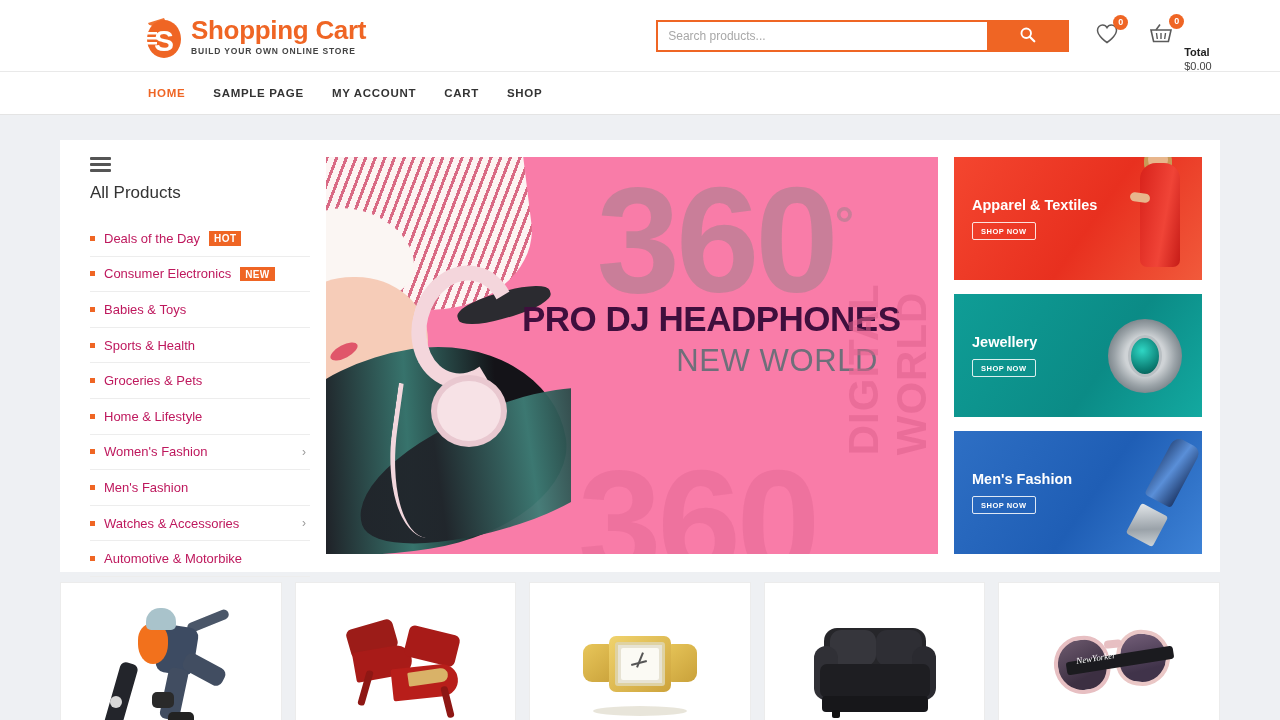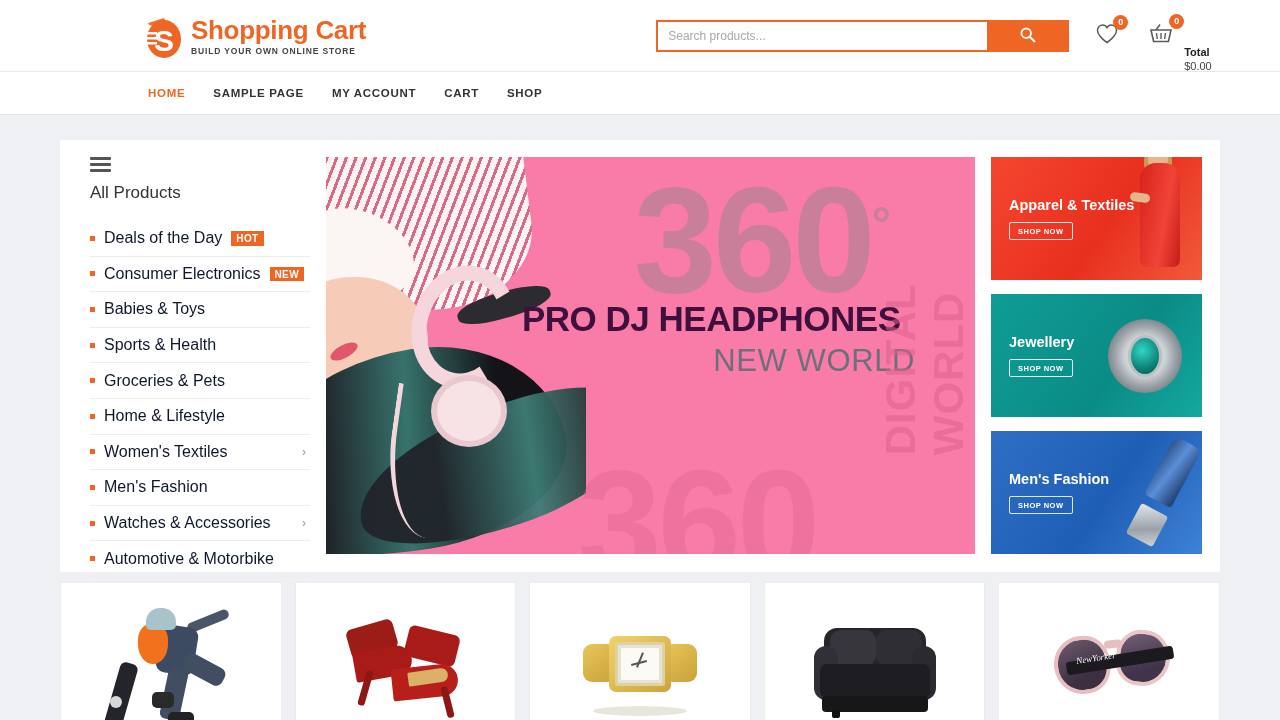--- a/index.html
+++ b/index.html
@@ -85,21 +85,21 @@
   .hamburger { display: flex; flex-direction: column; gap: 3px; }
   .hamburger span { display: block; width: 21px; height: 3px; background: #555; border-radius: 1px; }
   .sidebar-title { font-size: 17px; color: #333; }
   .cat-list { list-style: none; }
   .cat-item {
     display: flex; align-items: center;
     height: 35.6px; border-bottom: 1px solid #ededed;
     cursor: pointer; position: relative;
   }
   .cat-bullet { width: 5px; height: 5px; background: #ef6524; flex: none; margin-right: 9px; }
-  .cat-label { font-size: 16px; color: #0f172a; }
+  .cat-label { font-size: 13px; color: #be185d; }
   .tag {
     margin-left: 9px; font-size: 10px; font-weight: bold; color: #fff;
     background: #ef6524; padding: 2px 5px 1.5px 5px; letter-spacing: 0.4px;
   }
   .chev { margin-left: auto; color: #9a9a9a; font-size: 12px; padding-right: 4px; }
 
   
   .hero {
     flex: 1; position: relative; overflow: hidden;
     background: #f97ca8;
@@ -182,21 +182,21 @@
   }
   .vertical-text {
     position: absolute; right: 2px; top: 50%;
     transform: translateY(-50%) rotate(180deg);
     writing-mode: vertical-rl;
     font-size: 42px; font-weight: bold;
     color: rgba(222,96,140,0.55); letter-spacing: 1px;
   }
 
   
-  .promos { width: 211px; flex: none; display: flex; flex-direction: column; gap: 14px; }
+  .promos { width: 248px; flex: none; display: flex; flex-direction: column; gap: 14px; }
   .promo {
     flex: 1; position: relative; overflow: hidden;
     display: flex; flex-direction: column; justify-content: center;
     padding-left: 18px; cursor: pointer;
   }
   .promo.red  { background: linear-gradient(125deg,#f4462f,#e8301f 55%,#f15a3b); }
   .promo.teal { background: linear-gradient(125deg,#0f9d96,#0b8b86 60%,#13a9a0); }
   .promo.blue { background: linear-gradient(125deg,#2e6fc4,#1f5eb5 55%,#3d82d6); }
   .promo-title {
     font-size: 14.5px; font-weight: bold; color: #fff;
@@ -421,21 +421,21 @@
       <li class="cat-item">
         <span class="cat-bullet"></span>
         <span class="cat-label">Groceries &amp; Pets</span>
       </li>
       <li class="cat-item">
         <span class="cat-bullet"></span>
         <span class="cat-label">Home &amp; Lifestyle</span>
       </li>
       <li class="cat-item">
         <span class="cat-bullet"></span>
-        <span class="cat-label">Women's Textiles</span>
+        <span class="cat-label">Women's Fashion</span>
         <span class="chev">›</span>
       </li>
       <li class="cat-item">
         <span class="cat-bullet"></span>
         <span class="cat-label">Men's Fashion</span>
       </li>
       <li class="cat-item">
         <span class="cat-bullet"></span>
         <span class="cat-label">Watches &amp; Accessories</span>
         <span class="chev">›</span>

